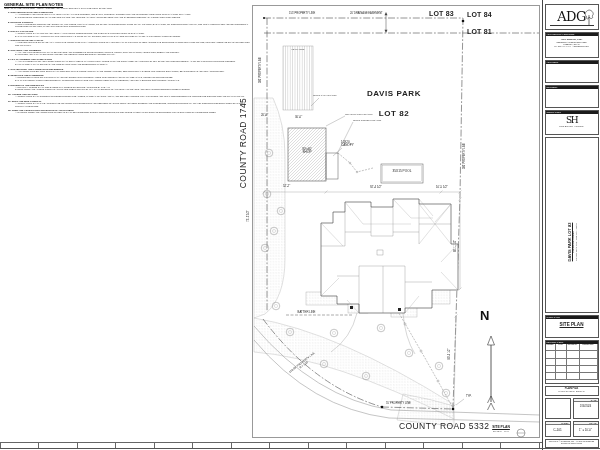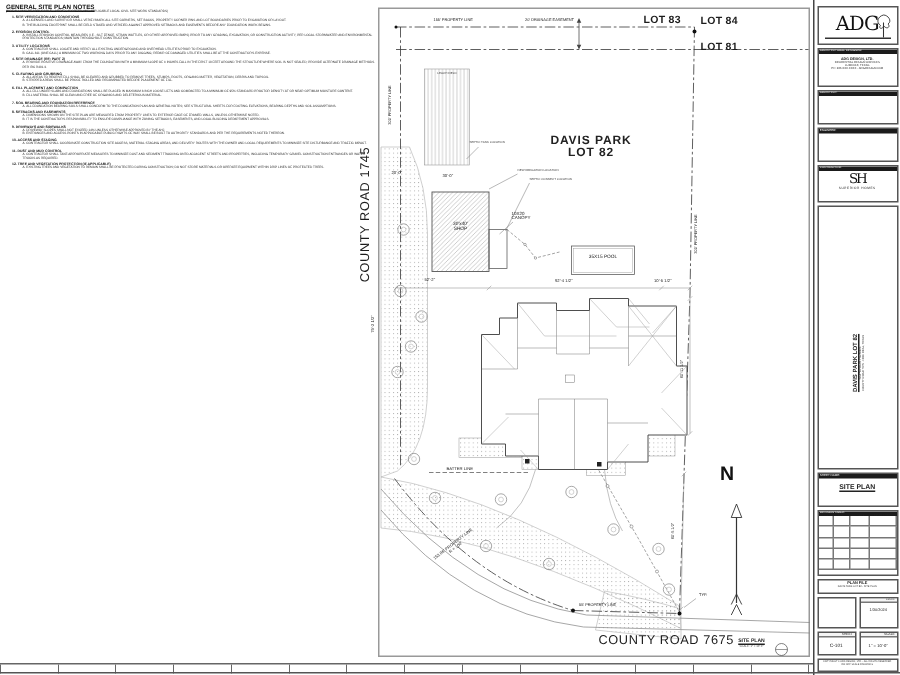--- a/index.html
+++ b/index.html
@@ -284,21 +284,21 @@
     <div class="lab t26" style="left:36px;top:7px;">155' PROPERTY LINE</div>
     <div class="lab t26" style="left:97px;top:7px;">20' DRAINAGE EASEMENT</div>
     <div class="lab lots" style="left:176px;top:4px;">LOT 83</div>
     <div class="lab lots" style="left:214px;top:5px;">LOT 84</div>
     <div class="lab lots" style="left:214px;top:22px;">LOT 81</div>
     <div class="lab t26 rot" style="left:8px;top:64px;">300' PROPERTY LINE</div>
     <div class="lab t26 rot" style="left:212px;top:150px;">300' PROPERTY LINE</div>
 
     <div class="lab center" style="left:81px;top:84px;width:120px;font-weight:bold;">
       <div style="font-size:8px;letter-spacing:0.6px;">DAVIS PARK</div>
-      <div style="font-size:8px;letter-spacing:0.6px;">LOT 82</div>
+      <div style="font-size:8px;letter-spacing:0.6px;margin-top:12px;">LOT 82</div>
     </div>
 
     <div class="lab t2" style="left:60px;top:88px;">SEPTIC TANK LOCATION</div>
     <div class="lab t2" style="left:92px;top:107px;">NEW IRRIGATION LOCATION</div>
     <div class="lab t2" style="left:100px;top:113px;">SEPTIC CONNECT LOCATION</div>
 
     <div class="lab t28" style="left:8px;top:108px;">20'-0"</div>
     <div class="lab t28" style="left:42px;top:110px;">30'-0"</div>
     <div class="lab t28" style="left:30px;top:179px;">52'-2"</div>
     <div class="lab t28" style="left:117px;top:180px;">92'-4 1/2"</div>
@@ -319,21 +319,21 @@
 
     <div class="lab t28 whitebg" style="left:44px;top:305px;">BATTER LINE</div>
 
     <div class="lab center" style="left:50px;top:358px;transform:translate(-50%,-50%) rotate(-38deg);">
       <div class="t28">153.06' PROPERTY LINE</div>
       <div class="t28">R = 100'</div>
     </div>
     <div class="lab t26" style="left:133px;top:397px;">55' PROPERTY LINE</div>
     <div class="lab t26" style="left:213px;top:390px;">TYP.</div>
 
-    <div class="lab bigroad center" style="left:146px;top:416px;width:90px;">COUNTY ROAD 7675</div>
+    <div class="lab bigroad center" style="left:146px;top:416px;width:90px;">COUNTY ROAD 5332</div>
 
     <div class="lab" style="left:227px;top:303px;font-size:13px;font-weight:600;color:#111;">N</div>
 
     <div class="lab center" style="left:234px;top:420px;width:28px;">
       <div style="font-size:3.4px;font-weight:bold;text-decoration:underline;">SITE PLAN</div>
       <div style="font-size:1.9px;color:#444;">SCALE: 1" = 10'-0"</div>
     </div>
   </div>
 
   <div class="tb">

